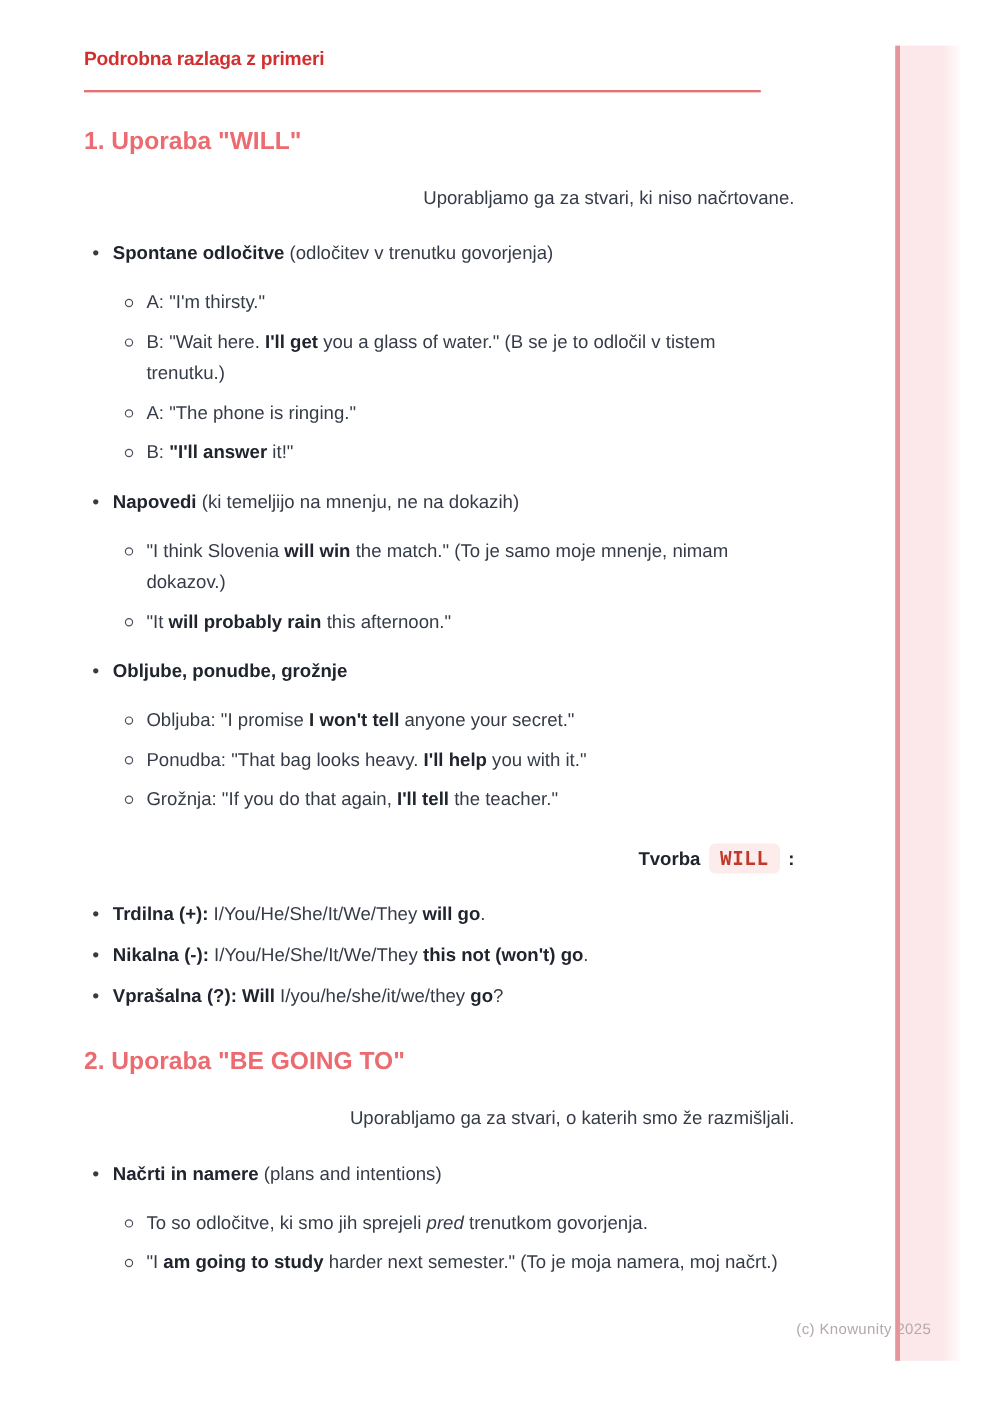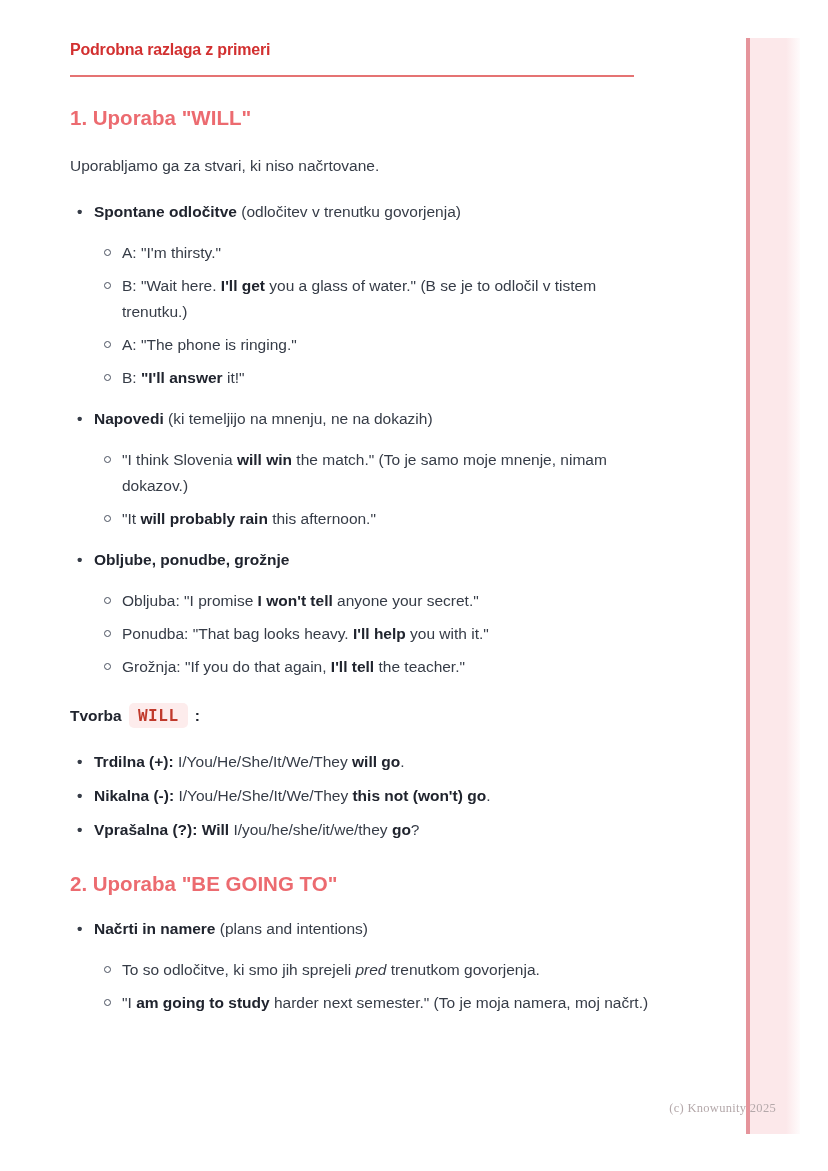--- a/index.html
+++ b/index.html
@@ -29,20 +29,21 @@
     margin: 0;
   }
   h2.section {
     font-size: 20.5px; font-weight: 700;
     color: var(--heading-pink, #ec6b70);
     margin: 29px 0 0 0;
   }
   p.para {
     font-size: 15.5px; line-height: 26px;
     margin: 23px 0 0 0;
+    text-align: right;
   }
   ul { list-style: none; padding: 0; margin: 0; }
   ul.l1 { margin: 20px 0 0 0; font-size: 15.5px; }
   ul.l1 > li {
     position: relative;
     padding-left: 24px;
     margin-top: 8px;
     line-height: 26px;
   }
   ul.l1 > li::before {
@@ -94,21 +95,20 @@
     background: var(--sidebar-strip, #e5949b);
     z-index: 3;
   }
   .footer {
     position: absolute;
     top: 1101px; right: 52px;
     font-size: 12.5px;
     letter-spacing: 0.3px;
     color: var(--footer-text, #b4a8aa);
     z-index: 2;
-    font-family: Liberation Serif, serif;
   }
 </style>
 </head>
 <body style="--title-red: #d23030; --divider: #e57373; --heading-pink: #ec6b70; --body: #363c47; --code-bg: #fdecec; --code-text: #c0392b; --sidebar-strip: #e5949b; --sidebar-block: #fce8ea; --footer-text: #b4a8aa;">
 
 <div class="sidebar-block"></div>
 <div class="sidebar-strip"></div>
 
 <main class="content">
   <h1 class="title">Podrobna razlaga z primeri</h1>
@@ -133,20 +133,21 @@
             <li><span>Grožnja: "If you do that again, </span><span class="b">I'll tell</span><span> the teacher."</span></li>
           </ul></li>
       </ul>
       <p class="para"><span class="b">Tvorba </span><span class="code">WILL</span><span class="b"> :</span></p>
       <ul class="l1">
         <li><span class="b">Trdilna (+):</span><span> I/You/He/She/It/We/They </span><span class="b">will go</span><span>.</span></li>
         <li><span class="b">Nikalna (-):</span><span> I/You/He/She/It/We/They </span><span class="b">this not (won't) go</span><span>.</span></li>
         <li><span class="b">Vprašalna (?): Will</span><span> I/you/he/she/it/we/they </span><span class="b">go</span><span>?</span></li>
       </ul>
       <h2 class="section"><span>2. Uporaba "BE GOING TO"</span></h2>
+      <p class="para"><span>Uporabljamo ga za stvari, o katerih smo že razmišljali.</span></p>
       <ul class="l1">
         <li><span class="b">Načrti in namere</span><span> (plans and intentions)</span><ul class="l2">
             <li><span>To so odločitve, ki smo jih sprejeli </span><span class="i">pred</span><span> trenutkom govorjenja.</span></li>
             <li><span>"I </span><span class="b">am going to study</span><span> harder next semester." (To je moja namera, moj načrt.)</span></li>
           </ul></li>
       </ul>
     </div>
 </main>
 
 <span class="footer">(c) Knowunity 2025</span>

